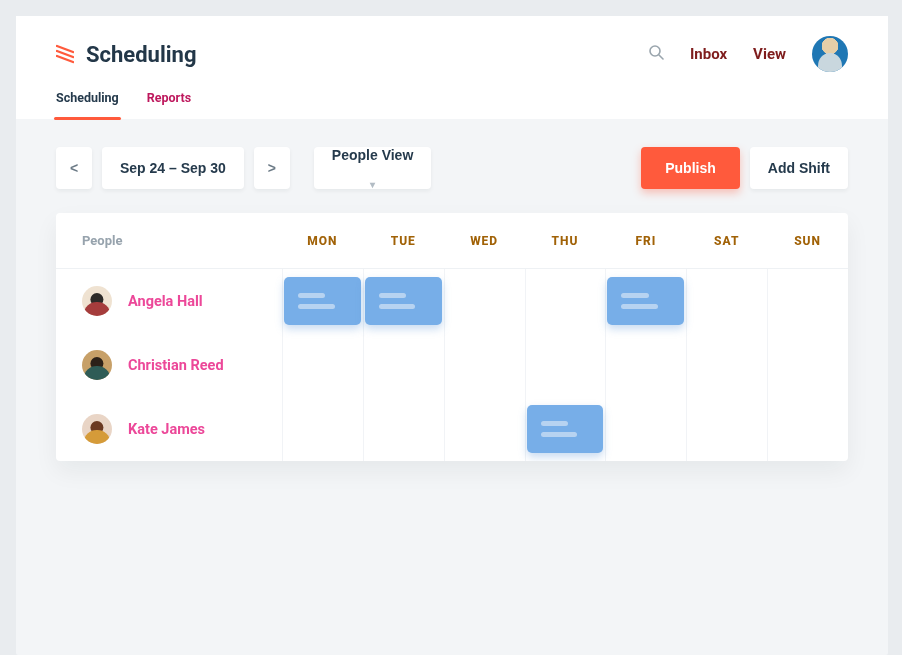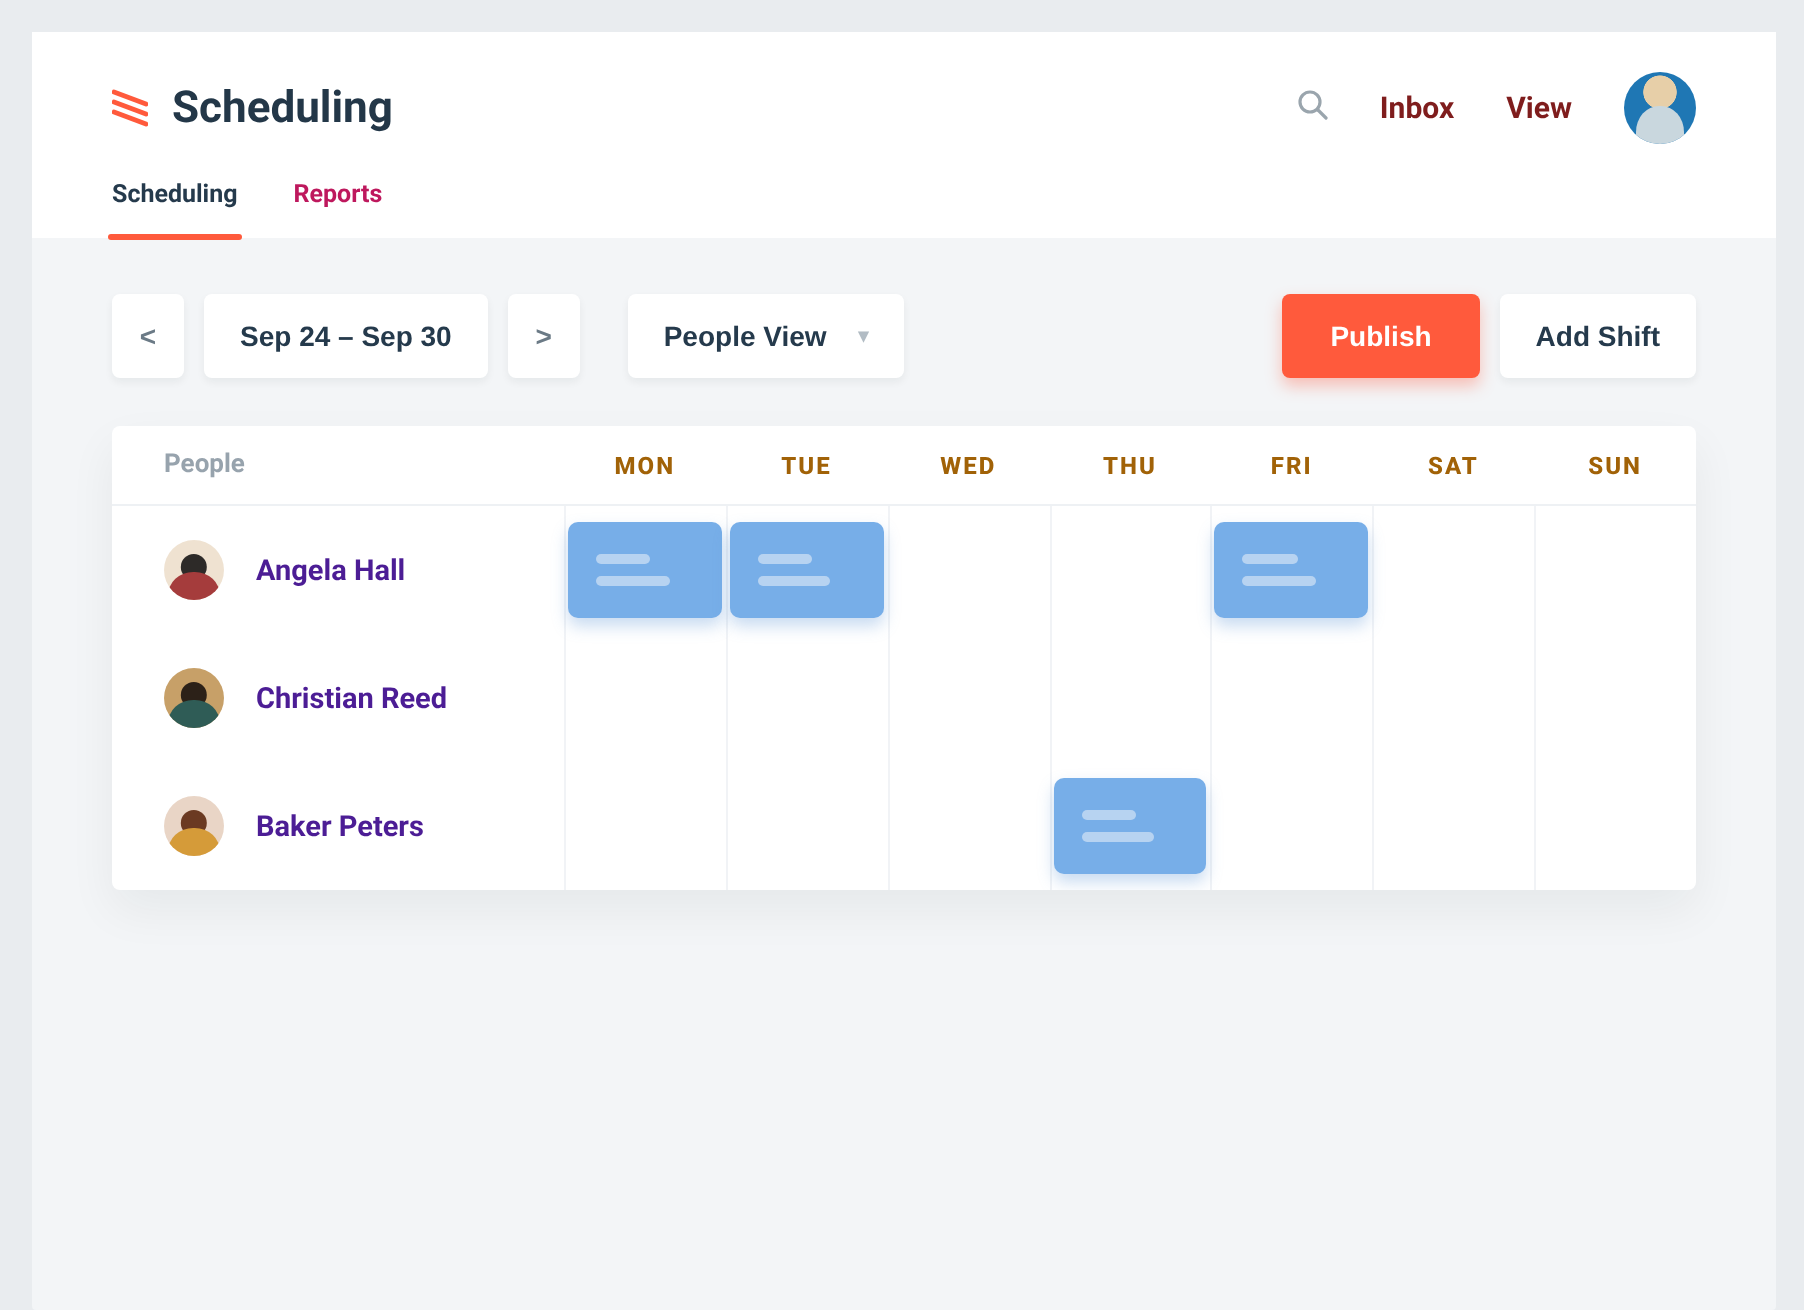--- a/index.html
+++ b/index.html
@@ -100,21 +100,21 @@
     font-size:14px;
     font-weight:700;
     color:#253a4c;
     padding:0 18px;
     height:42px;
     display:flex;
     align-items:center;
     cursor:pointer;
   }
   .btn.square { width:36px; padding:0; justify-content:center; color:#6b7a86; font-weight:600;}
-  .view-select { margin-left: 14px; gap:16px; }
+  .view-select { margin-left: 14px; gap:16px;flex-direction:column; }
   .chev { color:#b2bcc4; font-size:10px; transform: translateY(0px); }
   .spacer { flex:1; }
   .btn.primary {
     background:#ff5a3c;
     color:#ffffff;
     box-shadow: 0 4px 8px rgba(255,90,60,.35);
     padding: 0 24px;
   }
 
   
@@ -122,21 +122,21 @@
     margin: 0 40px;
     background:#ffffff;
     border-radius:4px;
     box-shadow: 0 10px 24px rgba(20,30,40,.06);
     overflow:hidden;
   }
   .ghead {
     display:grid;
     grid-template-columns: 226px repeat(7, 1fr);
     align-items:center;
-    height:40px;
+    height:56px;
     border-bottom:1px solid #eef1f4;
   }
   .ghead .people-col {
     padding-left:26px;
     font-size:13px;
     font-weight:700;
     color:#97a3ad;
   }
   .day {
     text-align:center;
@@ -172,21 +172,21 @@
     border-radius:50%;
   }
   .pavatar::after{
     content:"";
     position:absolute; left:8%; right:8%; bottom:-18%; height:65%;
     border-radius:50% 50% 0 0/60% 60% 0 0;
   }
   .pname {
     font-size:14.5px;
     font-weight:700;
-    color:#4c1d95;
+    color:#ec4899;
   }
   .dcell {
     height:48px;
     display:flex;
     align-items:center;
     justify-content:center;
     position:relative;
   }
   .shift {
     background:#77aee8;
@@ -339,21 +339,21 @@
           <div class="dcell"></div>
           <div class="dcell"></div>
           <div class="dcell"></div>
           <div class="dcell"></div>
           <div class="dcell"></div>
           <div class="dcell"></div>
         </div>
         <div class="row">
           <div class="pcell">
             <div class="pavatar av-4"></div>
-            <div class="pname">Baker Peters</div>
+            <div class="pname">Kate James</div>
           </div>
           <div class="dcell"></div>
           <div class="dcell"></div>
           <div class="dcell"></div>
           <div class="dcell">
             <div class="shift">
               <div class="bar1"></div>
               <div class="bar2"></div>
             </div>
           </div>

